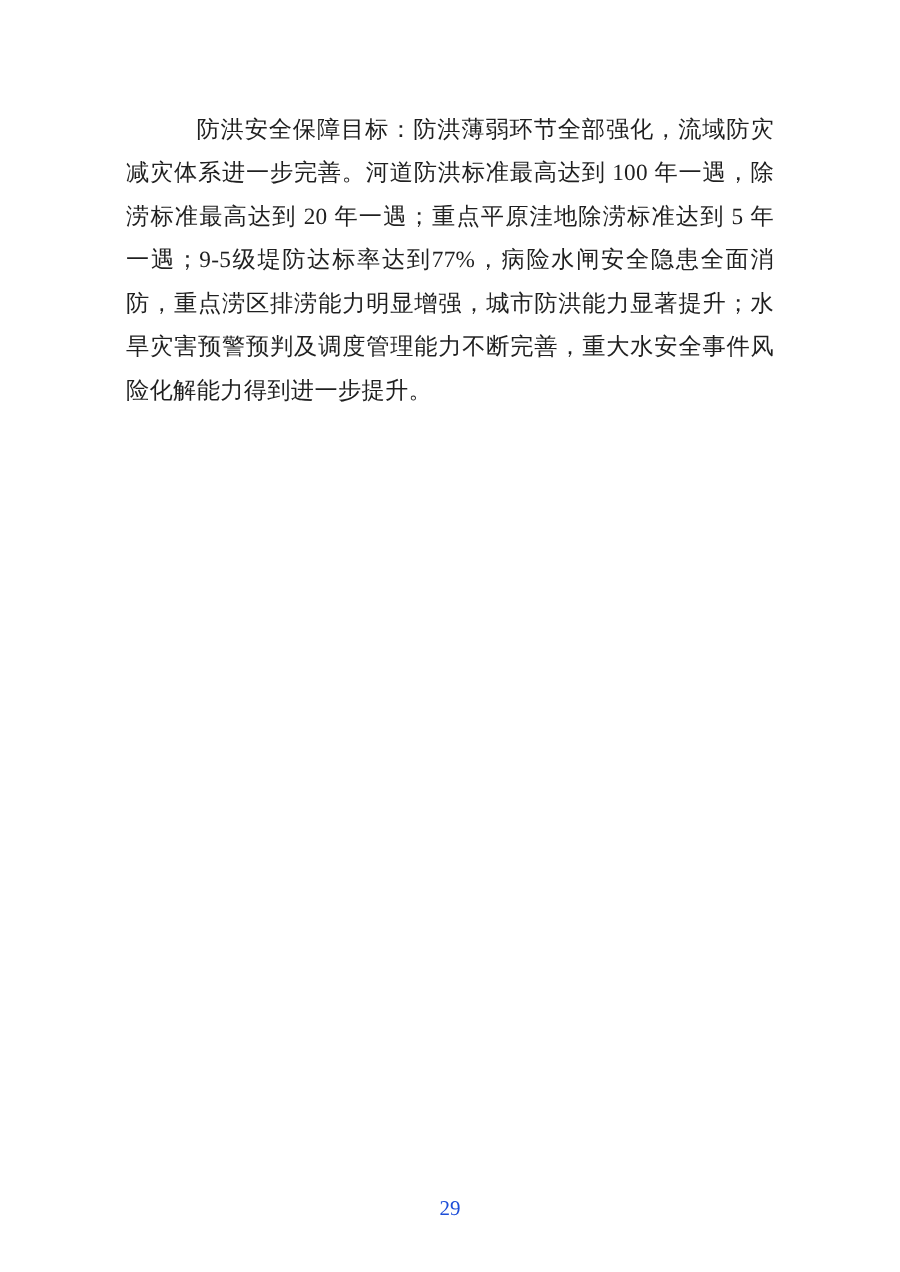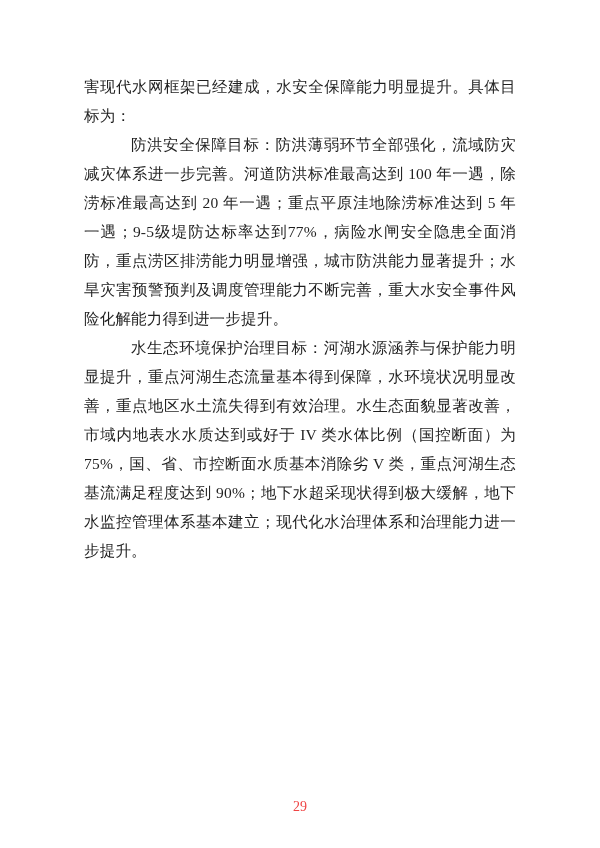--- a/index.html
+++ b/index.html
@@ -38,26 +38,24 @@
     line-height: 0;
     vertical-align: super;
   }
   .page-footer {
     position: absolute;
     left: 0;
     right: 0;
     bottom: 33px;
     text-align: center;
     font-size: 14px;
-    color: #ef4444;
+    color: #1d4ed8;
   }
 </style>
 </head>
 <body>
 
 <div class="page">
   <div class="content">
-      <p class=""><span>害现代水网框架已经建成，水安全保障能力明显提升。具体目标为：</span></p>
       <p class="indent"><span class="seg-bold">防洪安全保障目标：</span><span>防洪薄弱环节全部强化，流域防灾减灾体系进一步完善。河道防洪标准最高达到 100 年一遇，除涝标准最高达到 20 年一遇；重点平原洼地除涝标准达到 5 年一遇；9-5级堤防达标率达到77%，病险水闸安全隐患全面消防，重点涝区排涝能力明显增强，城市防洪能力显著提升；水旱灾害预警预判及调度管理能力不断完善，重大水安全事件风险化解能力得到进一步提升。</span></p>
-      <p class="indent"><span class="seg-bold">水生态环境保护治理目标：</span><span>河湖水源涵养与保护能力明显提升，重点河湖生态流量基本得到保障，水环境状况明显改善，重点地区水土流失得到有效治理。水生态面貌显著改善，市域内地表水水质达到或好于 IV 类水体比例（国控断面）为 75%，国、省、市控断面水质基本消除劣 V 类，重点河湖生态基流满足程度达到 90%；地下水超采现状得到极大缓解，地下水监控管理体系基本建立；现代化水治理体系和治理能力进一步提升。</span></p>
     </div>
   <div class="page-footer">29</div>
 </div>
 
 </body></html>

